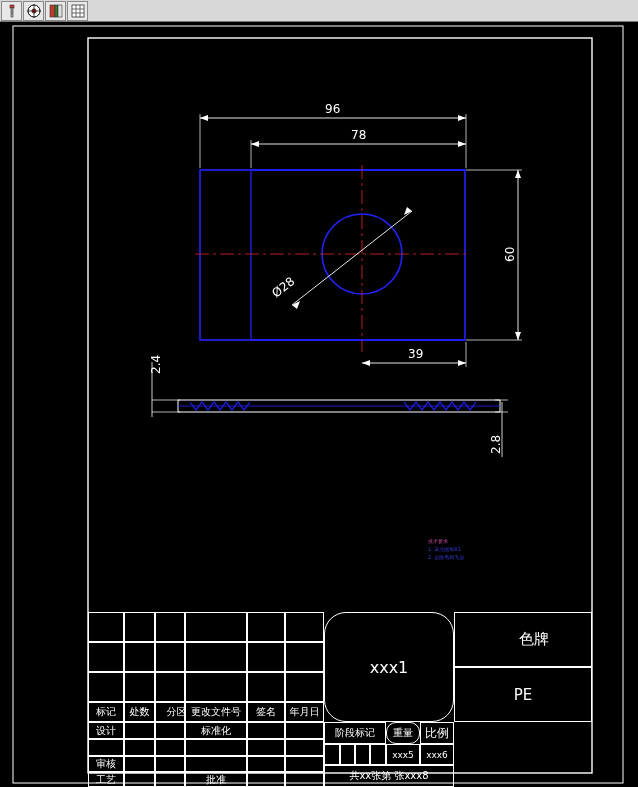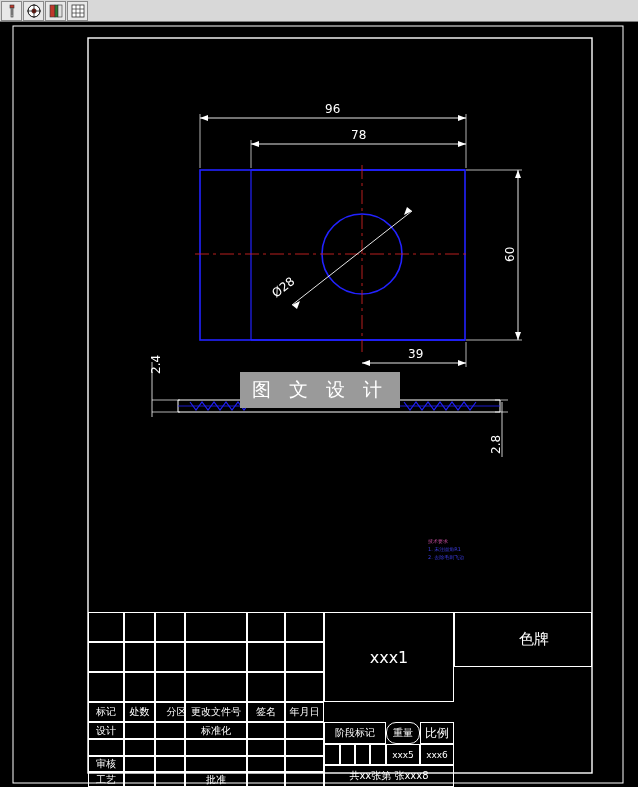--- a/index.html
+++ b/index.html
@@ -211,21 +211,20 @@
       <line x1="152" y1="378" x2="180" y2="378" stroke="#ffffff" stroke-width="0.7"></line>
       <line x1="152" y1="390" x2="180" y2="390" stroke="#ffffff" stroke-width="0.7"></line>
       <text x="160" y="352" fill="#ffffff" font-size="12" font-family="DejaVu Sans, sans-serif" transform="rotate(-90 160 352)">2.4</text>
 
       <line x1="502" y1="380" x2="502" y2="435" stroke="#ffffff" stroke-width="0.8"></line>
       <line x1="495" y1="378" x2="508" y2="378" stroke="#ffffff" stroke-width="0.7"></line>
       <line x1="495" y1="390" x2="508" y2="390" stroke="#ffffff" stroke-width="0.7"></line>
       <text x="500" y="432" fill="#ffffff" font-size="12" font-family="DejaVu Sans, sans-serif" transform="rotate(-90 500 432)">2.8</text>
     </svg>
 
-    <div class="watermark">图 文 设 计</div>
 
     <div class="notes">
       <div class="note-title">技术要求</div>
       <div>1. 未注圆角R1</div>
       <div>2. 去除毛刺飞边</div>
     </div>
 
     <div class="titleblock">
 
       <div class="tb-cell" style="left:0px;  top:0px;  width:36px; height:30px;"></div>
@@ -277,32 +276,33 @@
       <div class="tb-cell" style="left:159px;top:144px; width:38px; height:16px;"></div>
       <div class="tb-cell" style="left:197px;top:144px; width:39px; height:16px;"></div>
 
       <div class="tb-cell tb-left-label" style="left:0px;  top:160px; width:36px; height:15px; font-size:10px;">工艺</div>
       <div class="tb-cell" style="left:36px; top:160px; width:31px; height:15px;"></div>
       <div class="tb-cell" style="left:67px; top:160px; width:30px; height:15px;"></div>
       <div class="tb-cell tb-left-label" style="left:97px; top:160px; width:62px; height:15px; font-size:10px;">批准</div>
       <div class="tb-cell" style="left:159px;top:160px; width:38px; height:15px;"></div>
       <div class="tb-cell" style="left:197px;top:160px; width:39px; height:15px;"></div>
 
-      <div class="tb-cell" style="left:236px; top:0px; width:130px; height:90px; font-size:16px;">xxx1</div>
+      <div class="tb-cell" style="left:236px; top:0px; width:130px; height:110px; font-size:16px;border-radius:22px;">xxx1</div>
 
       <div class="tb-cell" style="left:236px; top:110px; width:62px; height:22px; font-size:10px;">阶段标记</div>
       <div class="tb-cell" style="left:298px; top:110px; width:34px; height:22px; font-size:10px;border-radius:10px;">重量</div>
       <div class="tb-cell" style="left:332px; top:110px; width:34px; height:22px; font-size:12px;">比例</div>
 
       <div class="tb-cell" style="left:236px; top:132px; width:16px; height:21px;"></div>
       <div class="tb-cell" style="left:252px; top:132px; width:15px; height:21px;"></div>
       <div class="tb-cell" style="left:267px; top:132px; width:15px; height:21px;"></div>
       <div class="tb-cell" style="left:282px; top:132px; width:16px; height:21px;"></div>
       <div class="tb-cell" style="left:298px; top:132px; width:34px; height:21px; font-size:9px;">xxx5</div>
       <div class="tb-cell" style="left:332px; top:132px; width:34px; height:21px; font-size:9px;">xxx6</div>
 
       <div class="tb-cell" style="left:236px; top:153px; width:130px; height:22px; font-size:10px;">共xx张第 张xxx8</div>
 
       <div class="tb-cell" style="left:366px; top:0px;  width:138px; height:55px; font-size:15px;padding-left:22px;">色牌</div>
+      <div class="tb-cell" style="left:366px; top:55px; width:138px; height:55px; font-size:15px;">PE</div>
     </div>
 
   </div>
 </div>
 
 </body></html>

